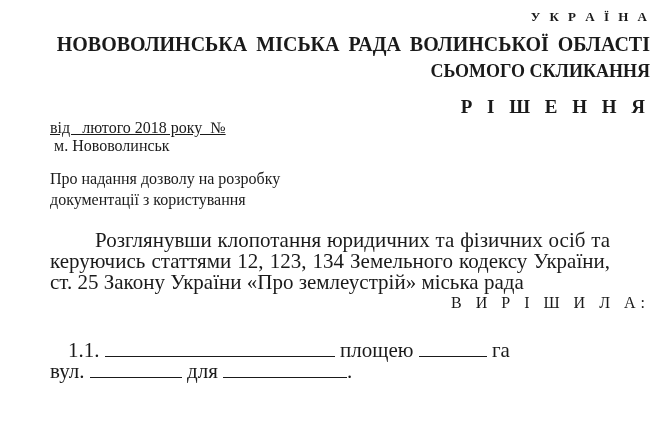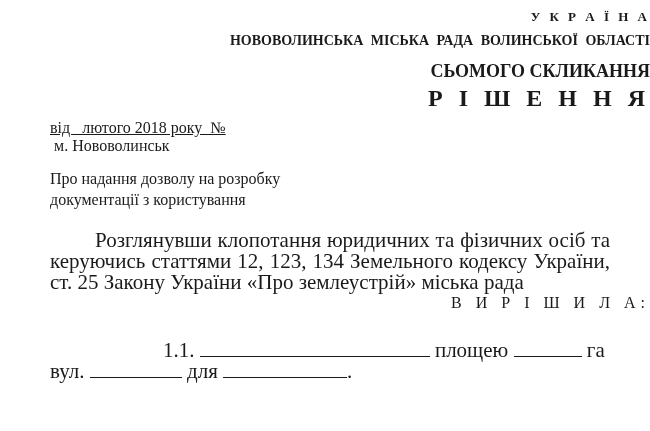--- a/index.html
+++ b/index.html
@@ -2,23 +2,23 @@
 <html><head>
 <meta charset="utf-8">
 <style>
   html, body { margin:0; padding:0; background:#ffffff; }
   body { width:650px; height:431px; overflow:hidden; position:relative;
          font-family:"Liberation Serif", "DejaVu Serif", serif; color:#1a1a1a; }
   .line { position:absolute; white-space:nowrap; }
   .center { left:0; width:650px; text-align:right; }
   .h-bold { font-weight:bold; }
   .t1 { top:9px; font-size:13px; letter-spacing:3px; }
-  .t2 { top:33px; font-size:14px; word-spacing:4px; }
+  .t2 { top:33px; font-size:20px; word-spacing:4px; }
   .t3 { top:61px; font-size:18px; }
-  .t4 { top:85px; font-size:24px; letter-spacing:5px; }
+  .t4 { top:96px; font-size:19px; letter-spacing:5px; }
   .body-text { font-size:16px; }
   .date { top:119px; left:50px; text-decoration:underline; }
   .city { top:137px; left:54px; }
   .subj1 { top:170px; left:50px; }
   .subj2 { top:191px; left:50px; }
   .para { position:absolute; left:50px; width:560px; font-size:21px; line-height:21px;
           text-align:justify; }
   .p1 { top:230px; }
   .para .first { text-indent:45px; }
   .decided { top:294px; font-size:16px; letter-spacing:5px; }
@@ -41,21 +41,21 @@
   <div class="line body-text subj1">Про надання дозволу на розробку</div>
   <div class="line body-text subj2">документації з користування</div>
 
   <div class="para p1">
     <div class="first">Розглянувши клопотання юридичних та фізичних осіб та керуючись статтями 12, 123, 134 Земельного кодексу України, ст. 25 Закону України «Про землеустрій» міська рада</div>
   </div>
 
   <div class="line center decided">В И Р І Ш И Л А:</div>
 
   <div class="para p2">
-    <div class="indent" style="text-align:right;">
+    <div class="indent" style="text-align:left;">
       <span>1.1.</span>
       <span class="blank" style="width:230px;"></span>
       <span>площею</span>
       <span class="blank" style="width:68px;"></span>
       <span>га</span>&nbsp;
     </div>
     <div>
       <span>вул.</span>
       <span class="blank" style="width:92px;"></span>
       <span>для</span>

